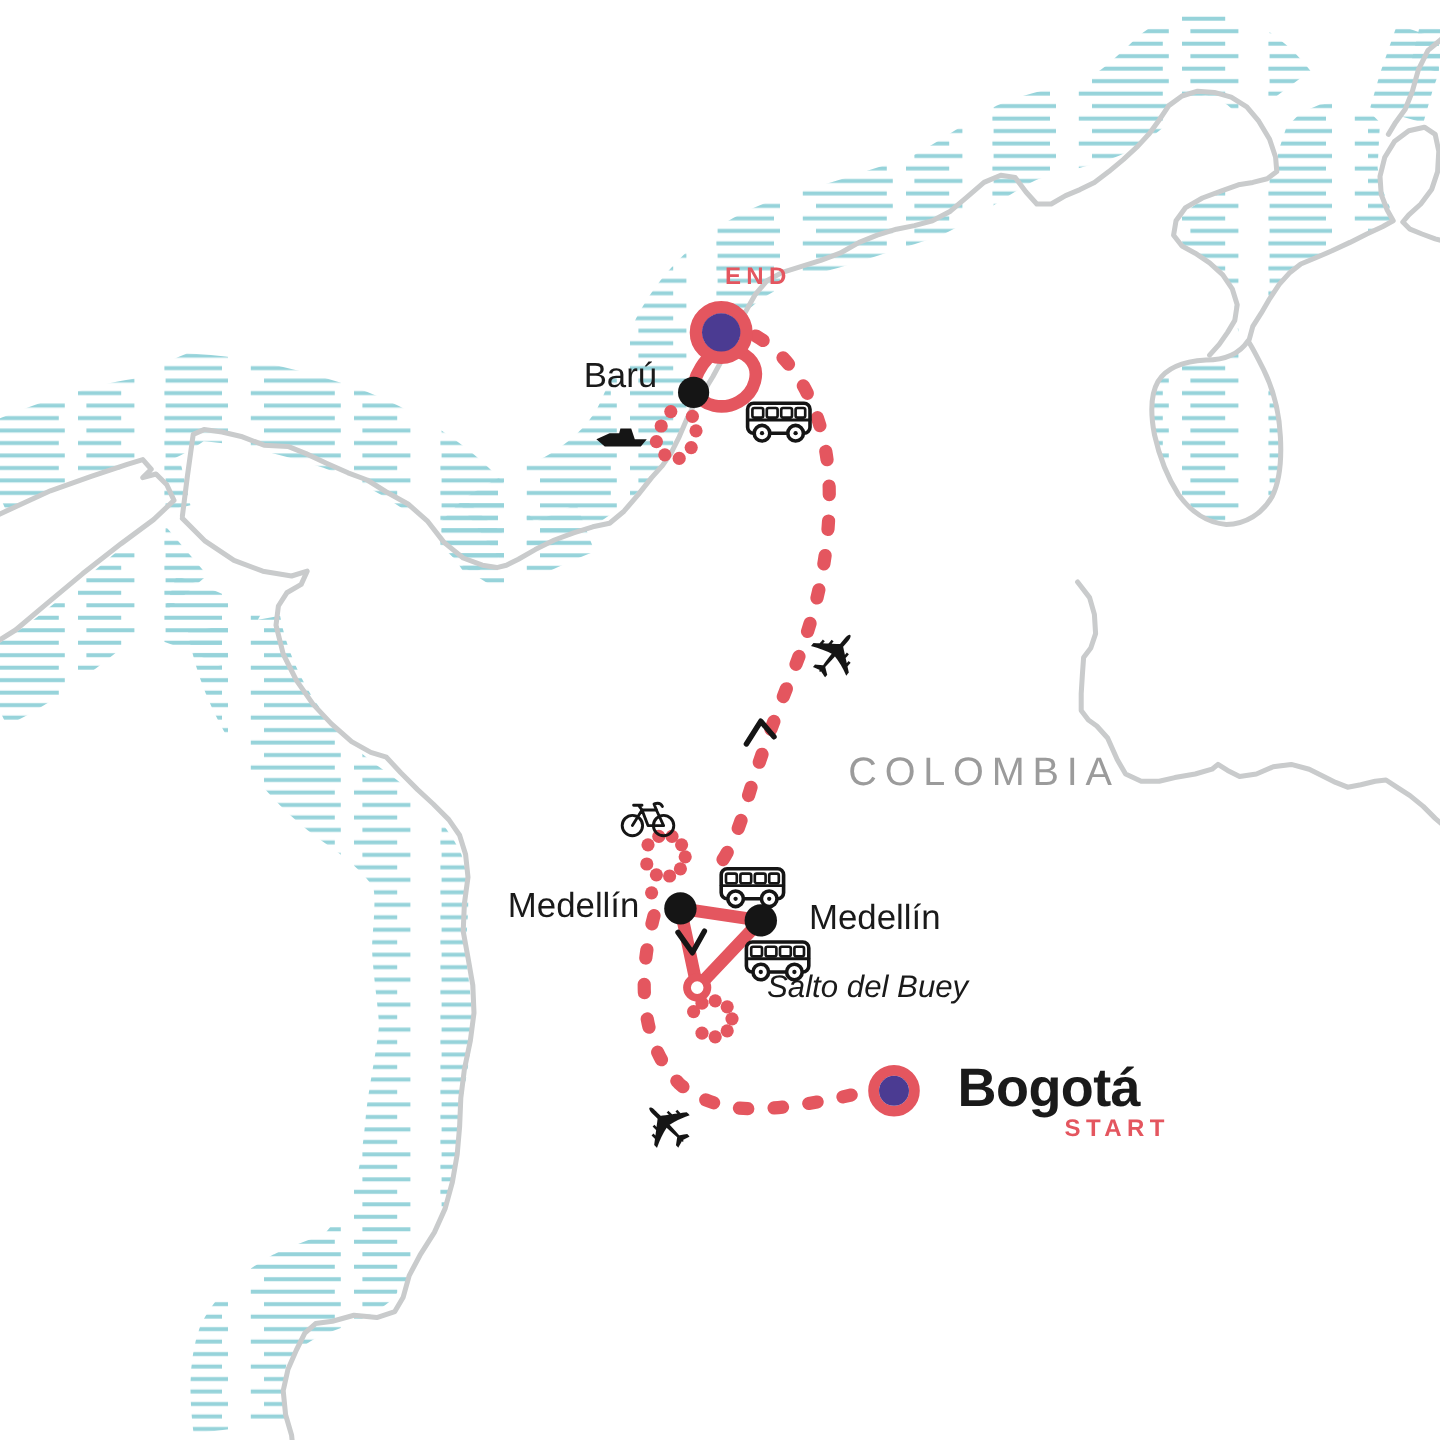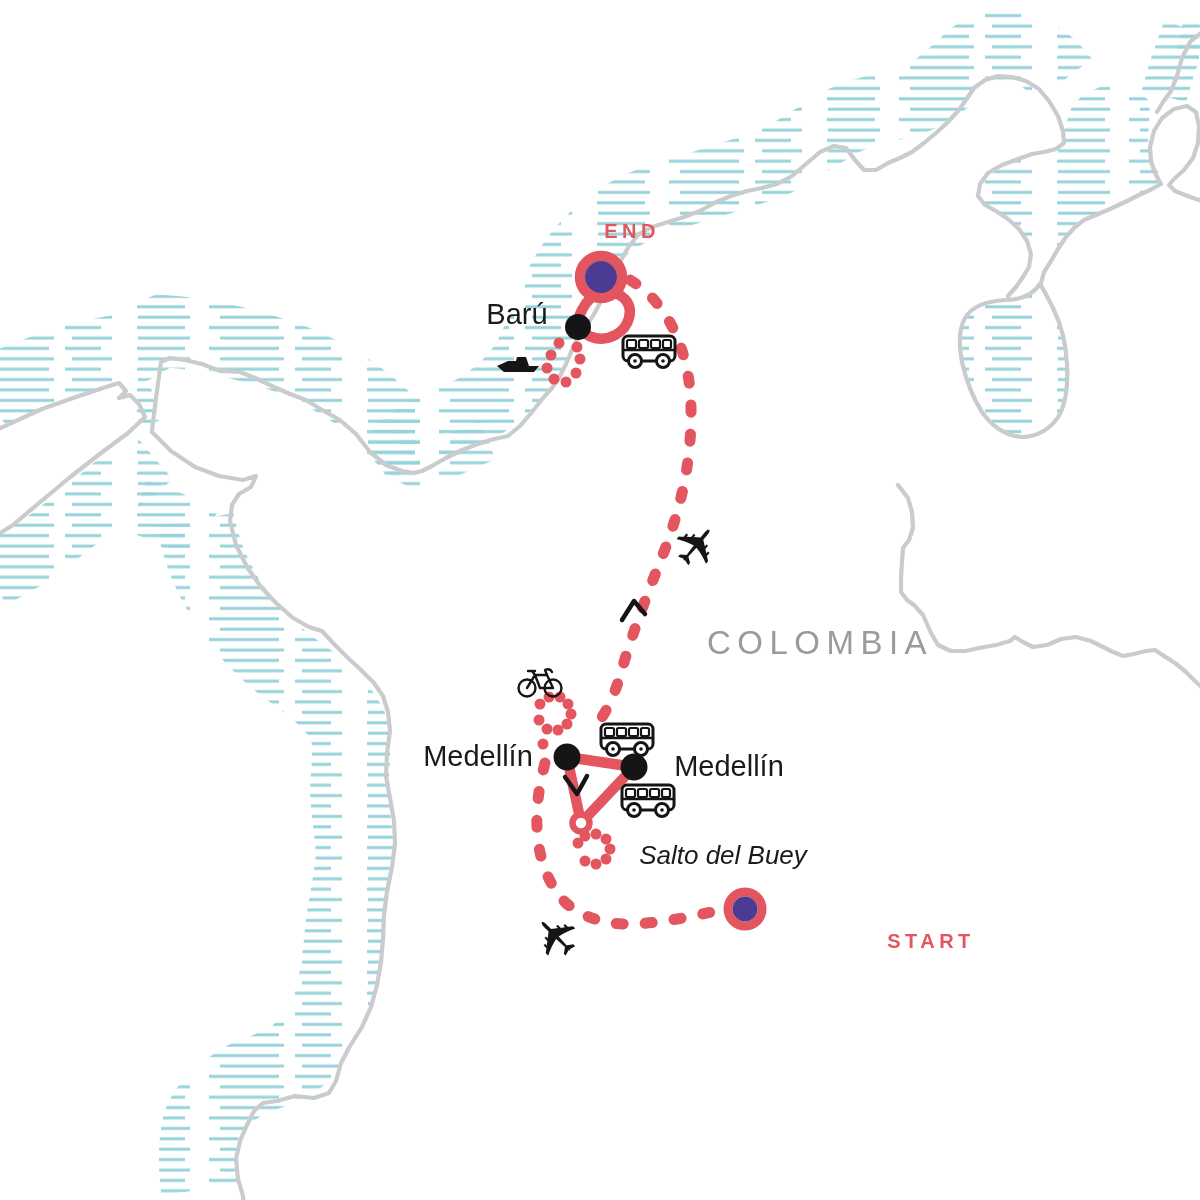--- a/index.html
+++ b/index.html
@@ -27,21 +27,21 @@
   .ring{fill:none;stroke:var(--route-red);}
   .purplecore{fill:var(--marker-purple);}
   .ink{stroke:#151515;fill:none;stroke-linecap:round;stroke-linejoin:round;}
   .inkfill{fill:#151515;stroke:none;}
   .whitefill{fill:#fff;}
 
   .lbl{position:absolute;transform:translate(-50%,-50%);white-space:nowrap;color:var(--label-black);}
   .city-xl{font-size:45px;font-weight:bold;letter-spacing:-0.5px;}
   .city-md{font-size:29px;font-weight:normal;}
   .tag{font-size:20px;font-weight:bold;color:var(--route-red);letter-spacing:4.5px;}
-  .activity{font-size:26px;font-style:italic;font-weight:500;margin-top:33px;}
+  .activity{font-size:26px;font-style:italic;font-weight:500;}
   .country{font-size:33px;font-weight:400;color:var(--country-gray);letter-spacing:6.5px;}
   .plane-glyph{font-family:"DejaVu Sans",sans-serif;fill:#151515;}
 </style>
 </head>
 <body>
 
 <div id="stage">
 
 <svg id="mapsvg" width="1200" height="1200" viewBox="0 0 1200 1200">
 
@@ -172,17 +172,18 @@
 </svg>
 
 <div class="lbl tag" style="left:603px;top:231px;margin-left:29px;">END</div>
 
 <div class="lbl city-md" style="left:517px;top:314px;">Barú</div>
 
 <div class="lbl city-md" style="left:478px;top:756px;">Medellín</div>
 <div class="lbl city-md" style="left:729px;top:766px;">Medellín</div>
 <div class="lbl activity" style="left:723px;top:822px;">Salto del Buey</div>
 
+<div class="lbl city-xl" style="left:874px;top:907px;">Bogotá</div>
 <div class="lbl tag" style="left:931px;top:941px;">START</div>
 
 <div class="lbl country" style="left:820px;top:643px;">COLOMBIA</div>
 
 </div>
 
 </body></html>

